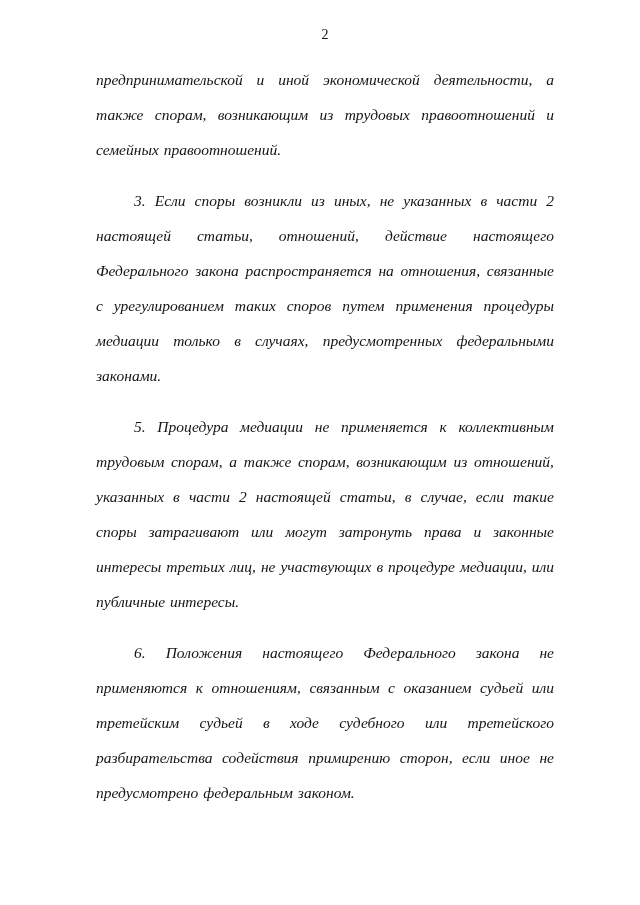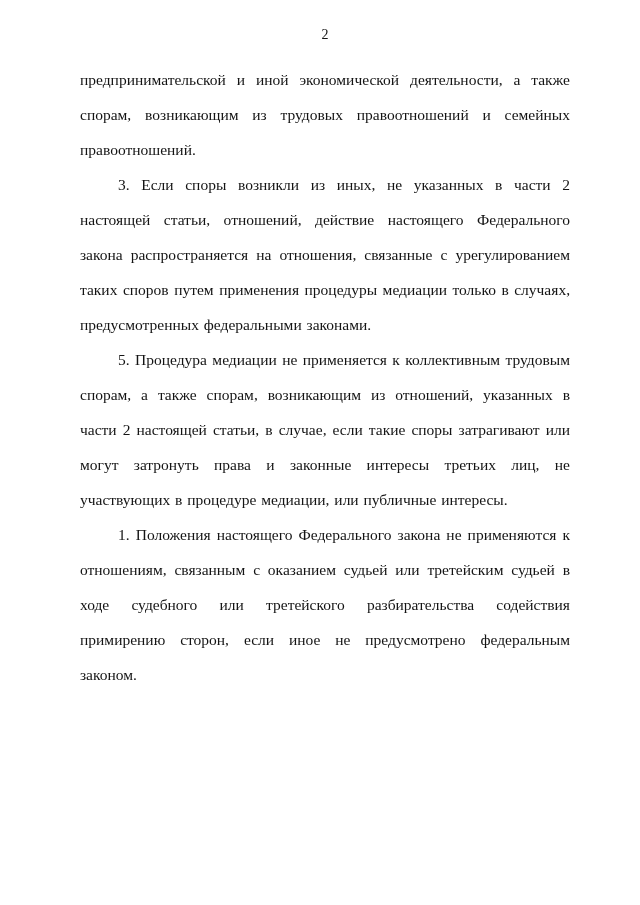--- a/index.html
+++ b/index.html
@@ -23,34 +23,35 @@
     text-align: center;
     font-size: 14px;
     line-height: 18px;
     margin: 0 0 18px 0;
   }
   .doc-body {
     font-size: 15.5px;
     line-height: 35px;
   }
   .para {
-    margin: 0;
+    margin: 16px;
     text-align: justify;
     text-align-last: left;
     text-indent: 38px;
     word-spacing: 1px;
+    font-style: italic;
   }
   .para.no-indent {
     text-indent: 0;
   }
 </style>
 </head>
 <body>
 
 <div class="document-page">
   <div class="page-number">2</div>
   <div class="doc-body">
     <p class="para no-indent">предпринимательской и иной экономической деятельности, а также спорам, возникающим из трудовых правоотношений и семейных правоотношений.</p>
     <p class="para">3. Если споры возникли из иных, не указанных в части 2 настоящей статьи, отношений, действие настоящего Федерального закона распространяется на отношения, связанные с урегулированием таких споров путем применения процедуры медиации только в случаях, предусмотренных федеральными законами.</p>
     <p class="para">5. Процедура медиации не применяется к коллективным трудовым спорам, а также спорам, возникающим из отношений, указанных в части 2 настоящей статьи, в случае, если такие споры затрагивают или могут затронуть права и законные интересы третьих лиц, не участвующих в процедуре медиации, или публичные интересы.</p>
-    <p class="para">1. Положения настоящего Федерального закона не применяются к отношениям, связанным с оказанием судьей или третейским судьей в ходе судебного или третейского разбирательства содействия примирению сторон, если иное не предусмотрено федеральным законом.</p>
+    <p class="para">6. Положения настоящего Федерального закона не применяются к отношениям, связанным с оказанием судьей или третейским судьей в ходе судебного или третейского разбирательства содействия примирению сторон, если иное не предусмотрено федеральным законом.</p>
   </div>
 </div>
 
 </body></html>

